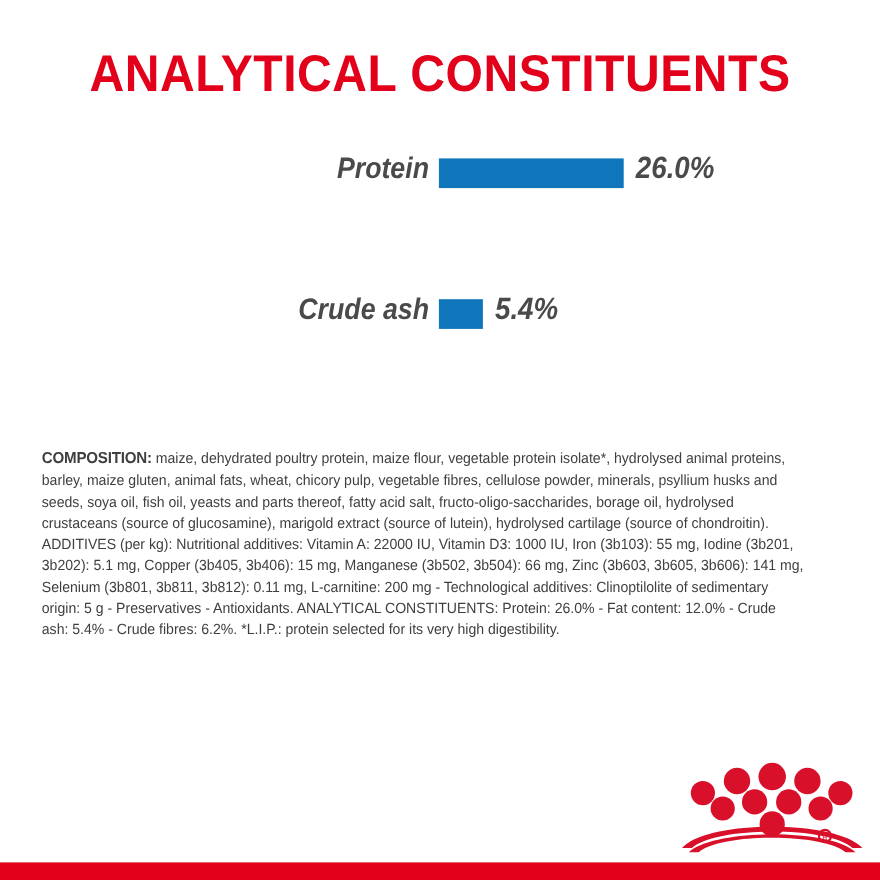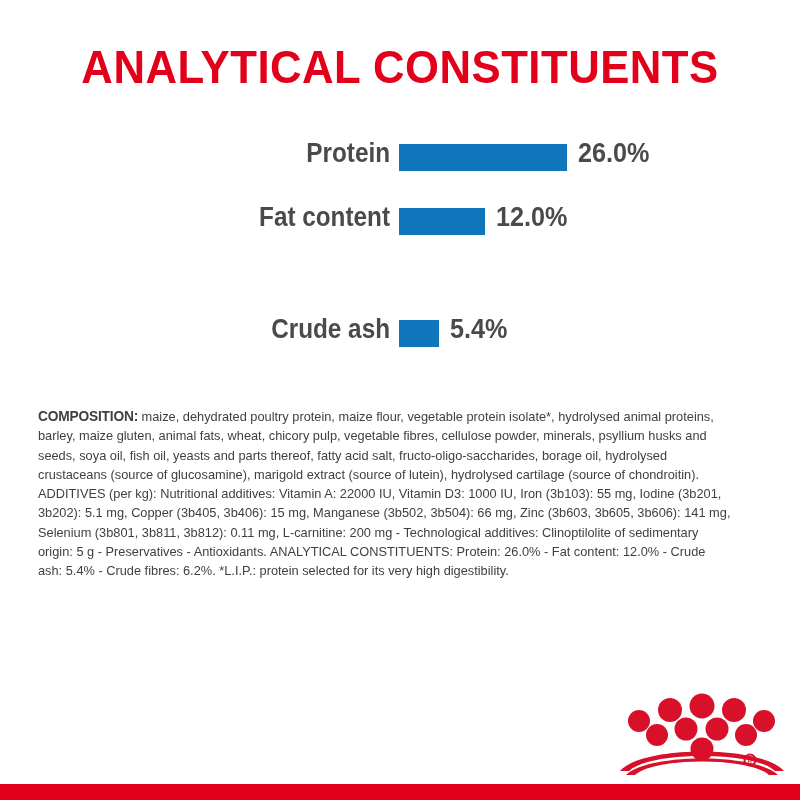--- a/index.html
+++ b/index.html
@@ -34,20 +34,21 @@
     line-height: 1.05;
   }
 
   
   #chart {
     position: absolute;
     top: 138px;
     left: 0;
     width: 800px;
     height: 240px;
+    font-style: italic;
   }
   .bar-row {
     position: absolute;
     left: 0;
     width: 800px;
     height: 34px;
     display: block;
   }
   .bar-label {
     position: absolute;
@@ -136,29 +137,22 @@
 <div id="chart">
 
   <div class="bar-row" style="top:0px;">
     <div class="bar-label">Protein</div>
     <div class="bar-track">
       <span class="bar-fill" style="width:168px;"></span>
     </div>
     <div class="bar-value" style="left:578px;">26.0%</div>
   </div>
 
-  <div class="bar-row" style="top:64px;">
-    <div class="bar-label">Fat content</div>
-    <div class="bar-track">
-      <span class="bar-fill" style="width:86px;"></span>
-    </div>
-    <div class="bar-value" style="left:496px;">12.0%</div>
-  </div>
 
-  <div class="bar-row" style="top:128px;margin-top:48px;">
+  <div class="bar-row" style="top:128px;">
     <div class="bar-label">Crude ash</div>
     <div class="bar-track">
       <span class="bar-fill" style="width:40px;"></span>
     </div>
     <div class="bar-value" style="left:450px;">5.4%</div>
   </div>
 
 
 </div>
 

